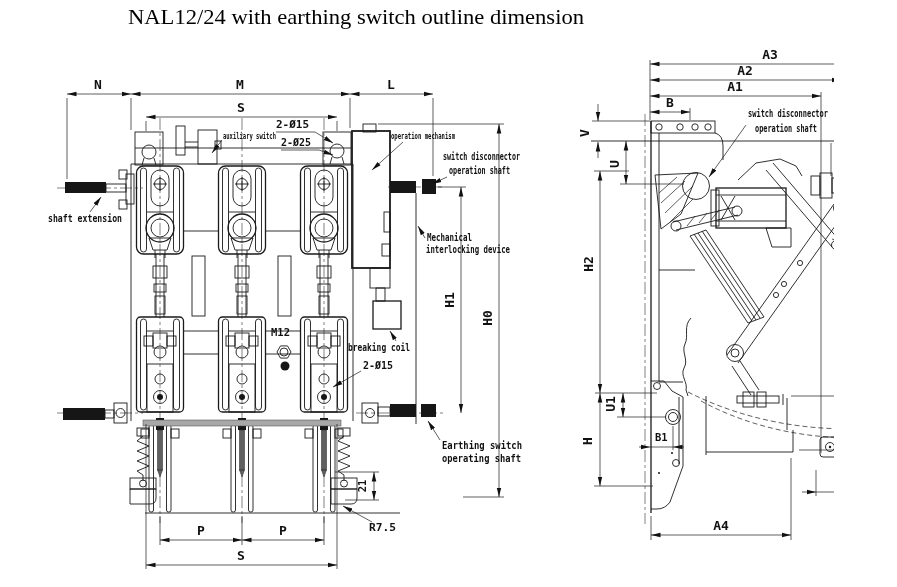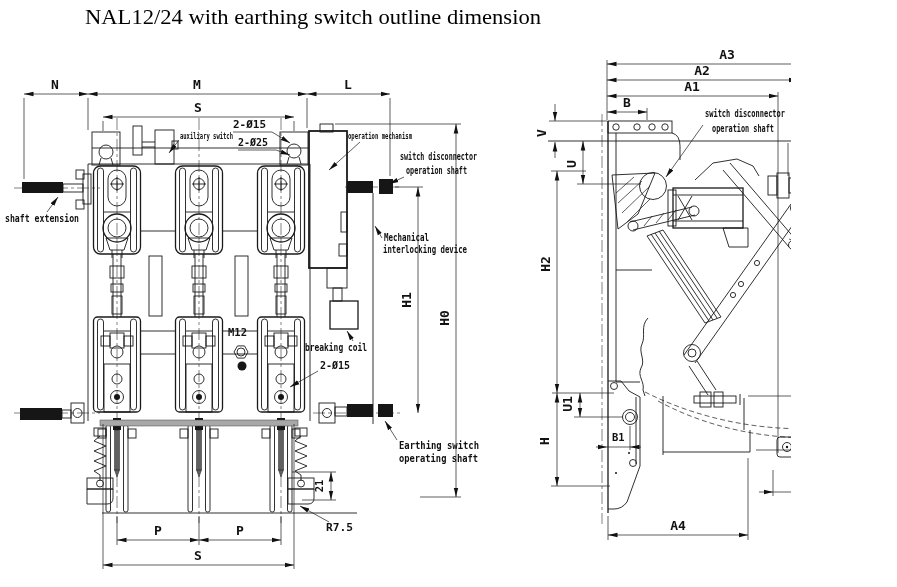--- a/index.html
+++ b/index.html
@@ -1,16 +1,16 @@
 <!DOCTYPE html>
 <html><head>
 <meta charset="utf-8">
 <style>
   html,body{margin:0;padding:0;background:#fff;}
-  .page{width:791px;height:587px;position:relative;background:#ffffff;overflow:hidden;}
+  .page{width:791px;height:587px;position:relative;background:#ffffff;overflow:hidden;margin-left:43px;}
   svg{display:block}
   .s{stroke:#1a1a1a;stroke-width:.9;fill:none;}
   .sw2{stroke-width:1.8;}
   .sw13{stroke-width:1.3;}
   .dim{stroke:#1a1a1a;stroke-width:.7;fill:none;}
   .cl{stroke:#1a1a1a;stroke-width:.55;fill:none;stroke-dasharray:12 3 3 3;}
   .dsh{stroke:#1a1a1a;stroke-width:.7;fill:none;stroke-dasharray:5 3;}
   .fd{fill:#161616;stroke:none;}
   .fg{fill:#606060;stroke:#222;stroke-width:.5;}
   .fgray{fill:#a8a8a8;stroke:#444;stroke-width:.5;}

